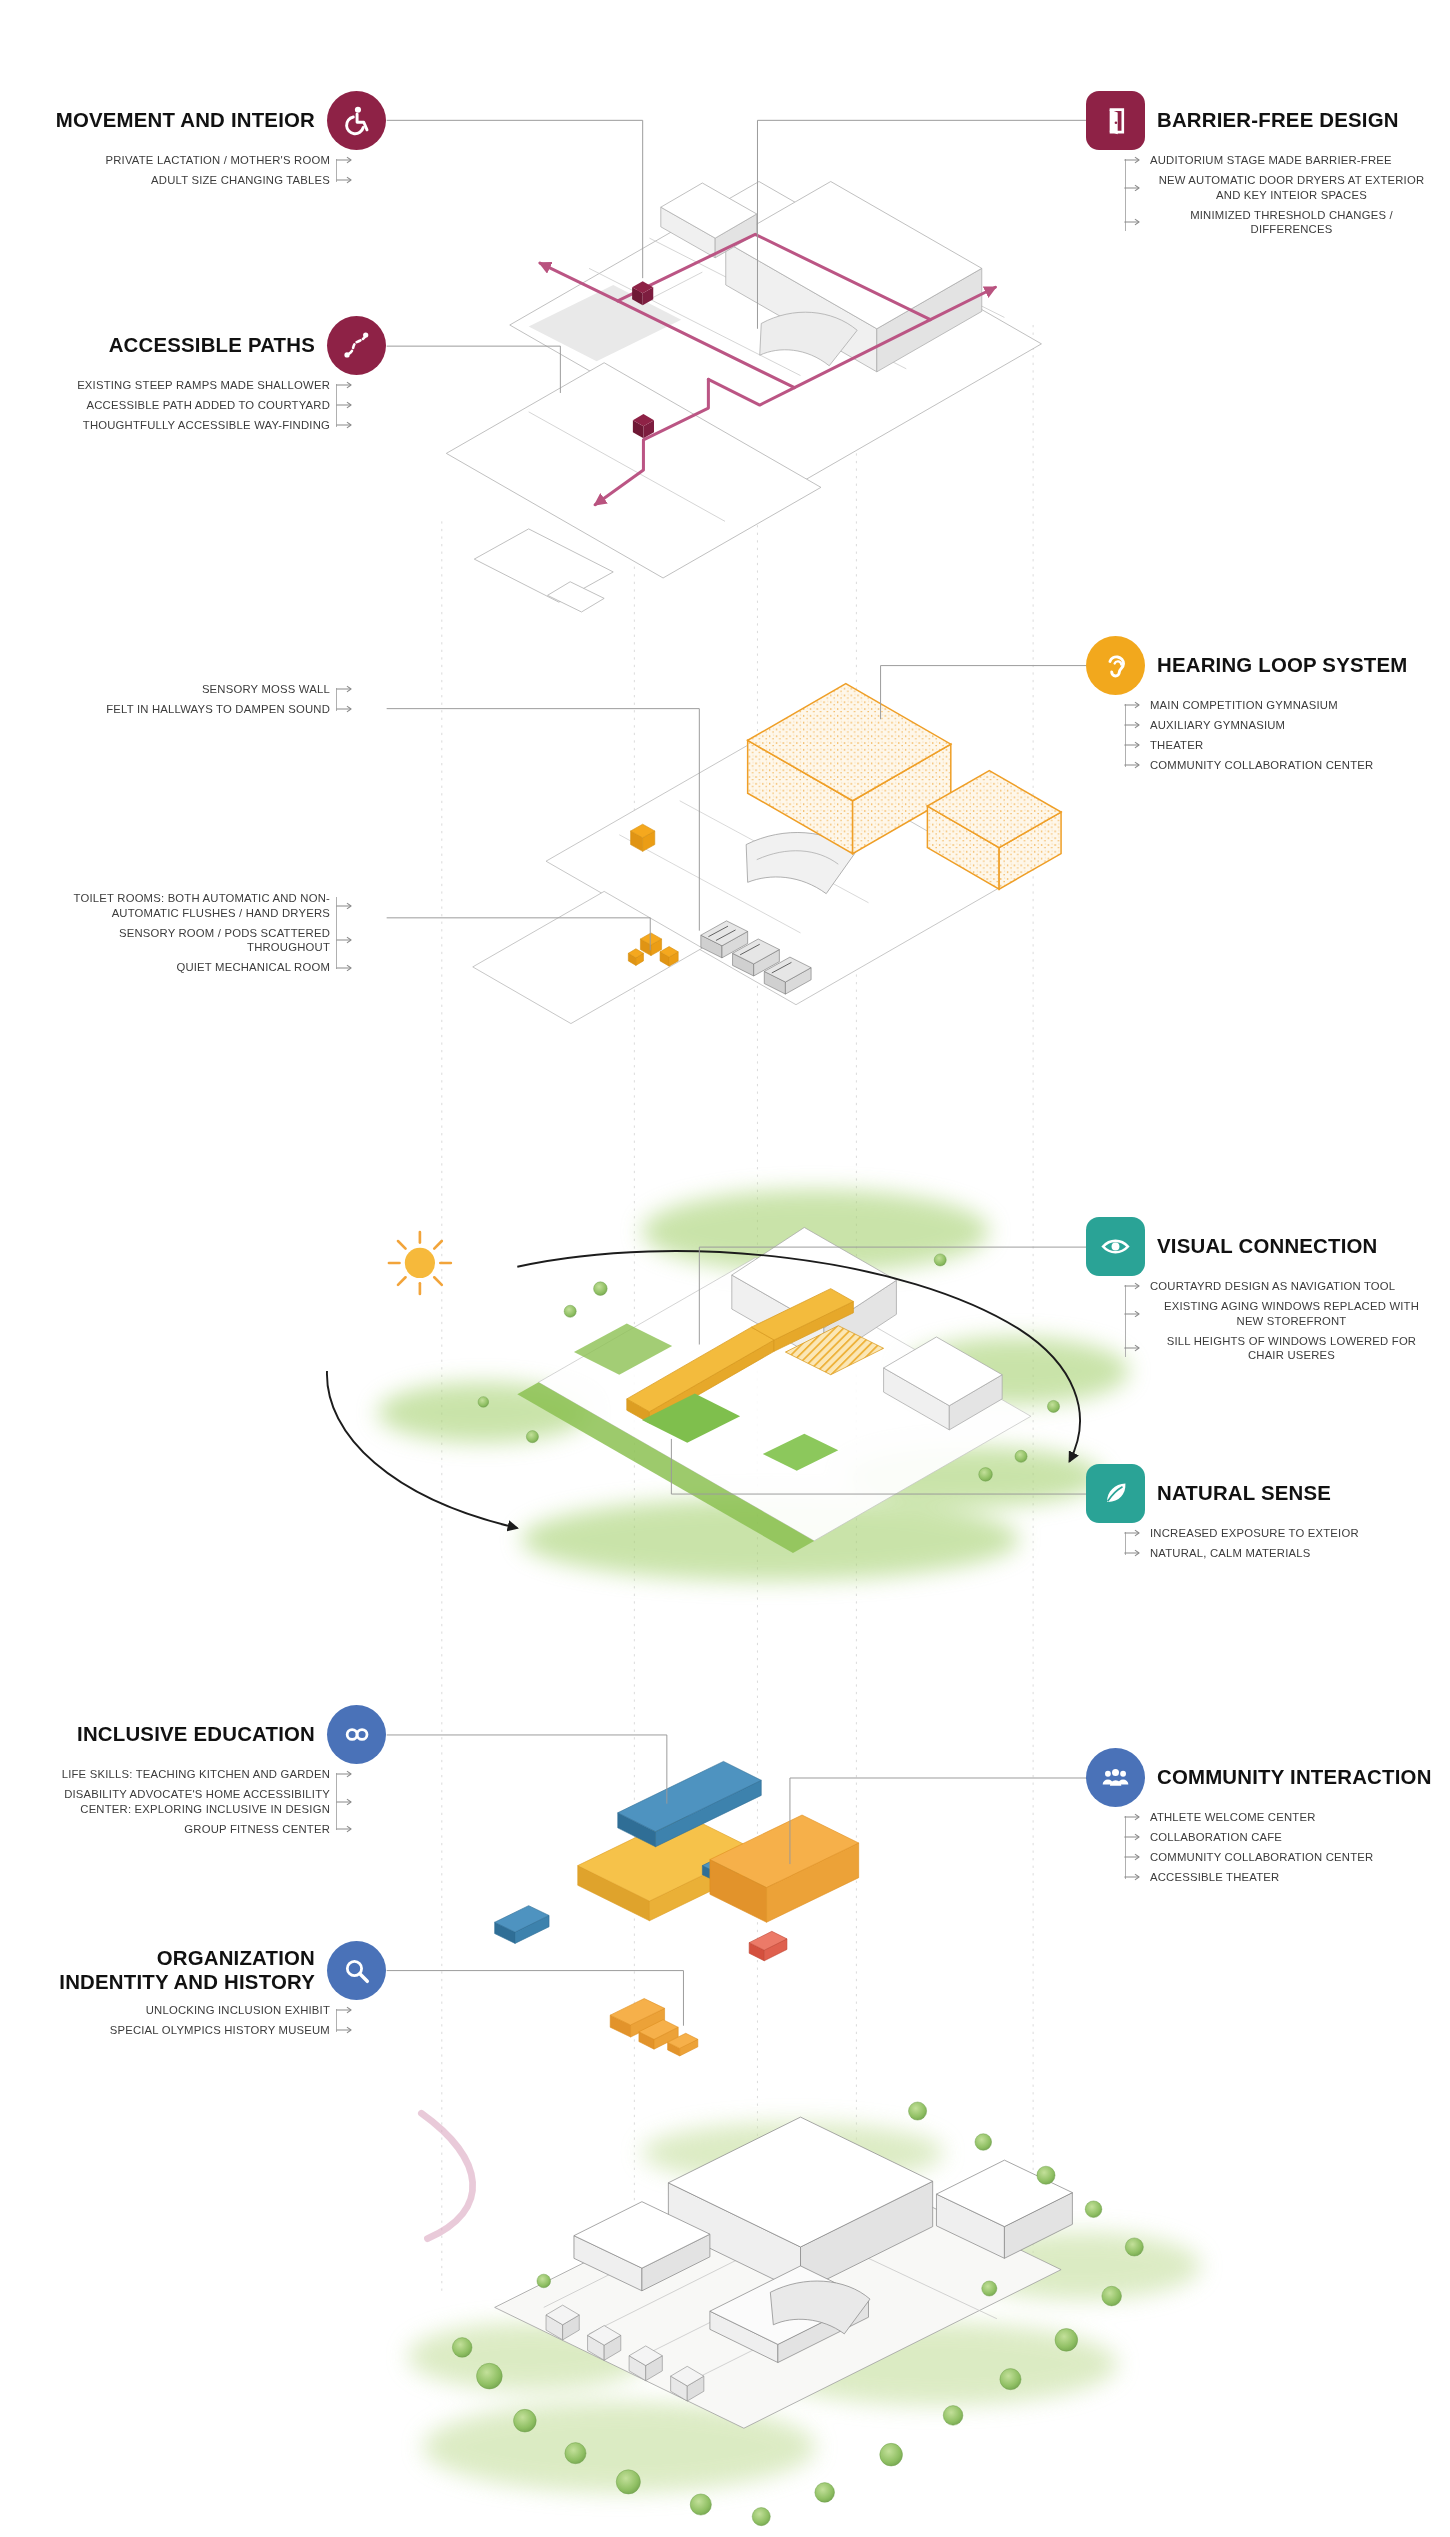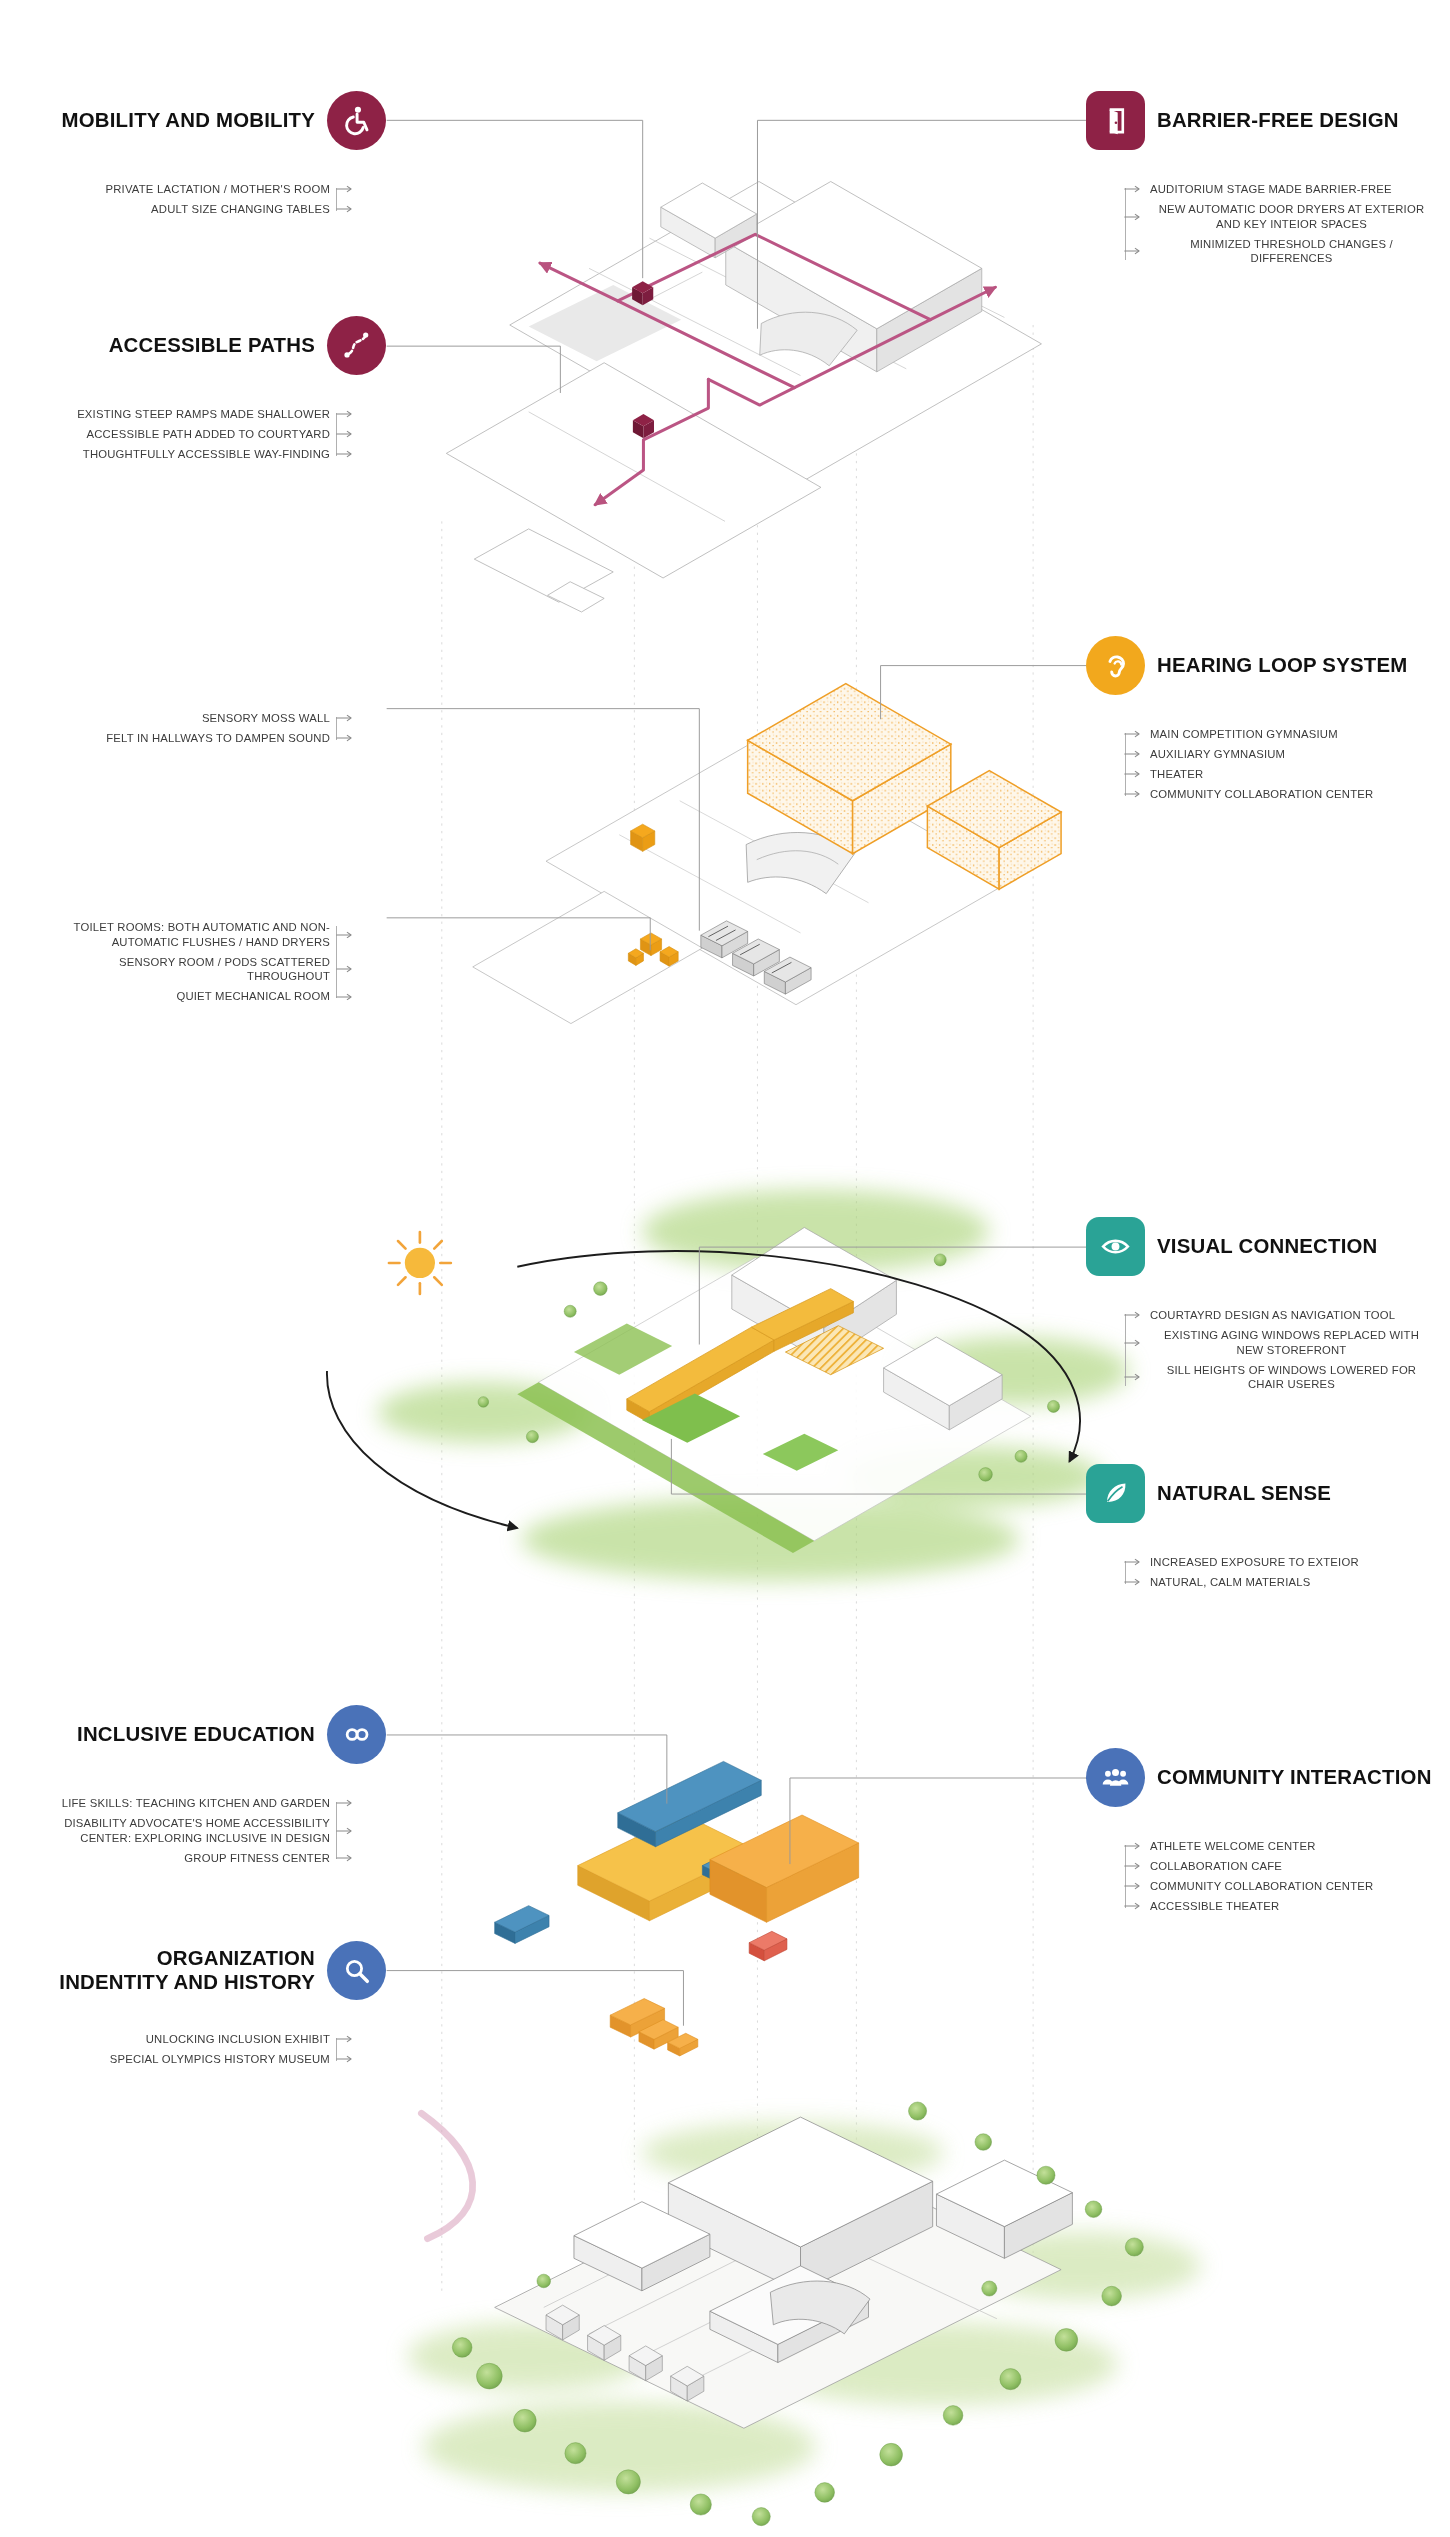--- a/index.html
+++ b/index.html
@@ -10,21 +10,21 @@
   .group{position:absolute}
   .group.left{left:54px;width:332px}
   .group.right{width:347px}
   .title-row{display:flex;align-items:center;gap:12px}
   .group.left .title-row{justify-content:flex-end}
   .title{font-size:20.4px;font-weight:bold;color:#111;letter-spacing:0.2px;line-height:1.15;margin:0}
   .group.left .title{text-align:right}
   .badge{width:59px;height:59px;border-radius:50%;flex:0 0 auto;display:flex;align-items:center;justify-content:center}
   .badge.square{border-radius:13px}
   .badge svg{width:35px;height:35px}
-  .items{position:relative;display:flex;flex-direction:column;gap:5.3px;margin-top:32px}
+  .items{position:relative;display:flex;flex-direction:column;gap:5.3px;margin-top:3px}
   .group.left .items{margin-right:30px;align-items:flex-end}
   .group.right .items{margin-left:38px;align-items:flex-start}
   .items::before{content:"";position:absolute;top:6px;bottom:6px;width:0;border-left:0.8px solid #b0b0b0}
   .group.left .items::before{right:19px}
   .group.right .items::before{left:0.8px}
   .item{position:relative;font-size:11.3px;line-height:1.3;color:#3c3c3c;letter-spacing:0.2px}
   .group.left .item{padding-right:26px;text-align:right;max-width:302px}
   .group.right .item{padding-left:26px;text-align:center;max-width:310px}
   .arr{position:absolute;top:50%;width:19.6px;height:7.6px;transform:translateY(-50%);
        stroke:#8a8a8a;fill:none;stroke-width:1.4;stroke-linecap:round;stroke-linejoin:round}
@@ -358,21 +358,21 @@
     <path d="M 1438 1651 H 926 V 1780"></path>
     <path d="M 1438 1978 H 889 V 1905"></path>
     <path d="M 512 2297 H 883 V 2388"></path>
     <path d="M 1438 2354 H 1046 V 2468"></path>
     <path d="M 512 2609 H 905 V 2682"></path>
   </g>
 </svg>
 
 <div class="group left" style="top:91px">
   <div class="title-row">
-    <h2 class="title">MOBILITY AND MOBILITY</h2>
+    <h2 class="title">MOVEMENT AND INTEIOR</h2>
     <div class="badge" style="background: rgb(142, 34, 70);">
       <svg viewBox="0 0 24 24">
           <circle cx="13" cy="4.6" r="2.1" fill="#fff"></circle>
           <path d="M12.4 7.6 L12.4 13.2 L17 13.2 L19.2 18.4" stroke="#fff" stroke-width="2" fill="none" stroke-linecap="round" stroke-linejoin="round"></path>
           <path d="M9.8 9.6 A 5.8 5.8 0 1 0 16.6 16.8" stroke="#fff" stroke-width="2" fill="none" stroke-linecap="round"></path>
         </svg>
     </div>
   </div>
   <div class="items">
     <div class="item"><span>PRIVATE LACTATION / MOTHER'S ROOM</span><svg class="arr" viewBox="0 0 26 10">

